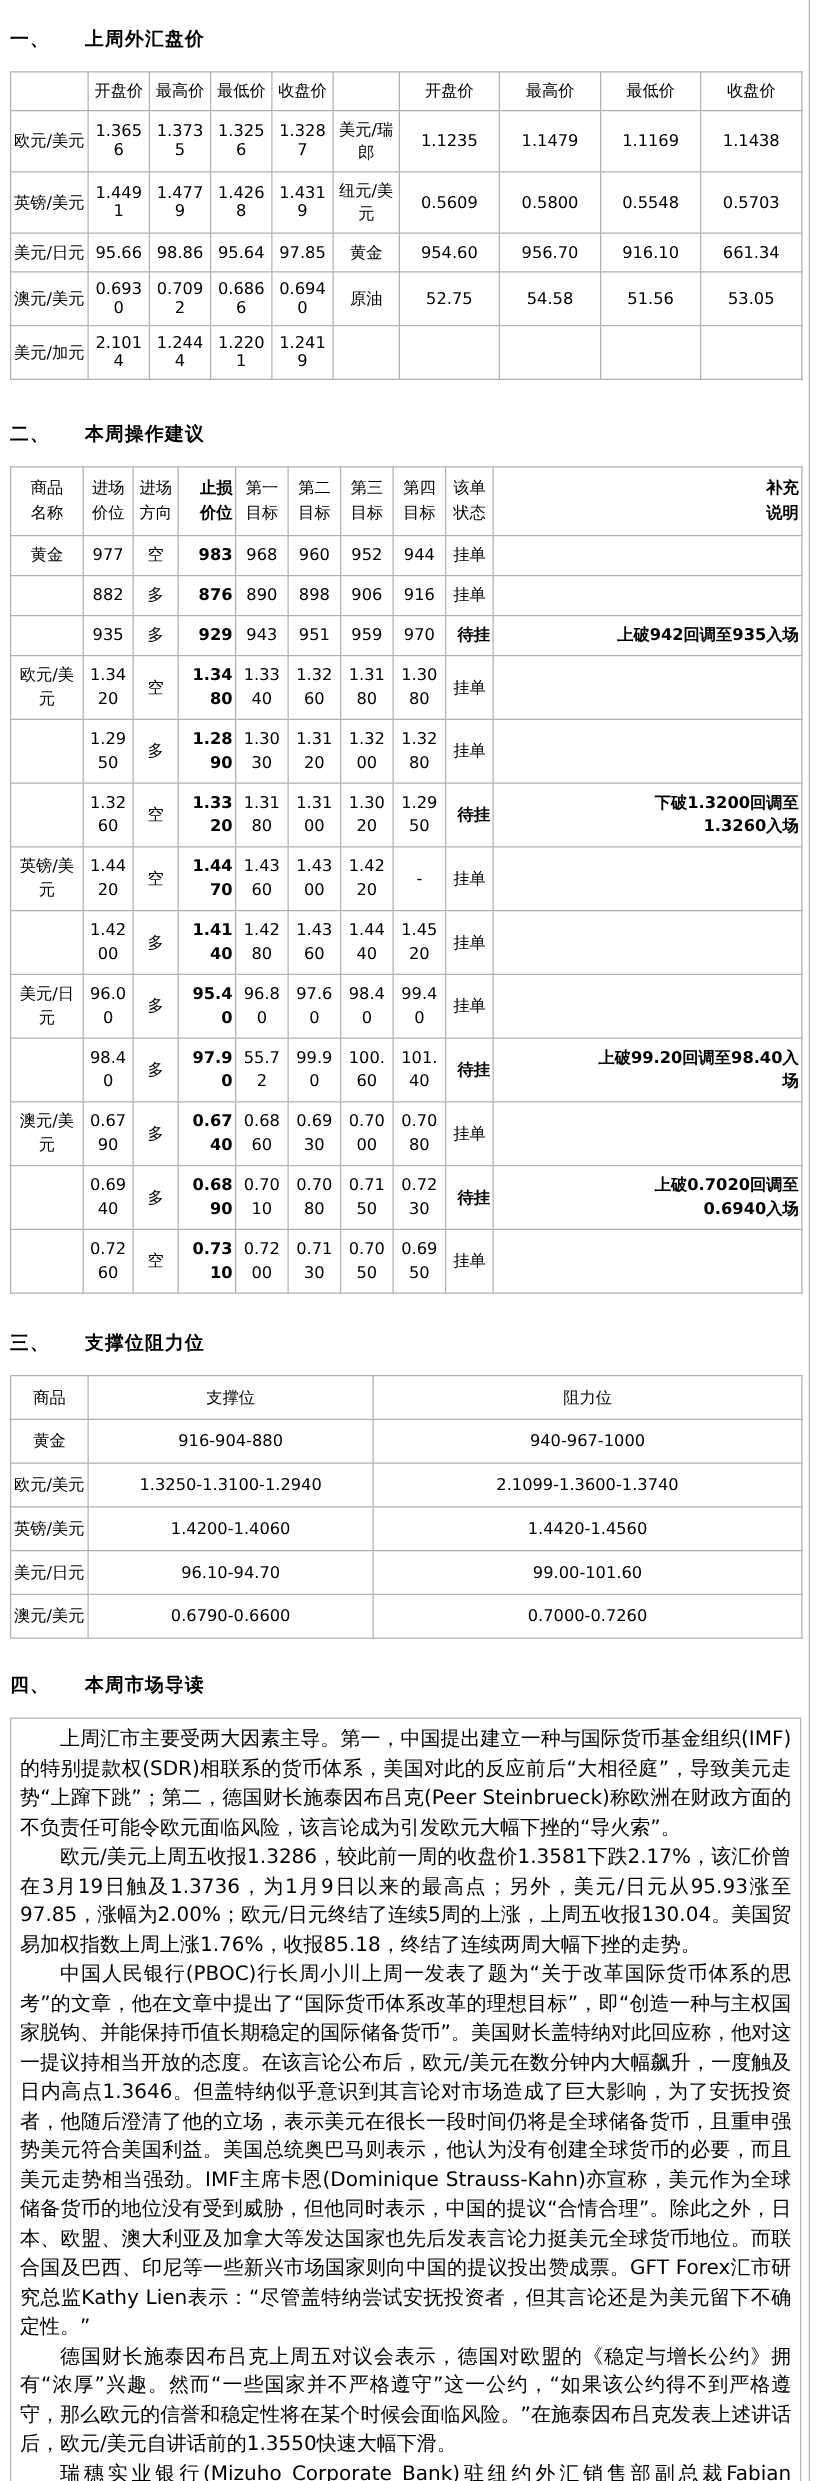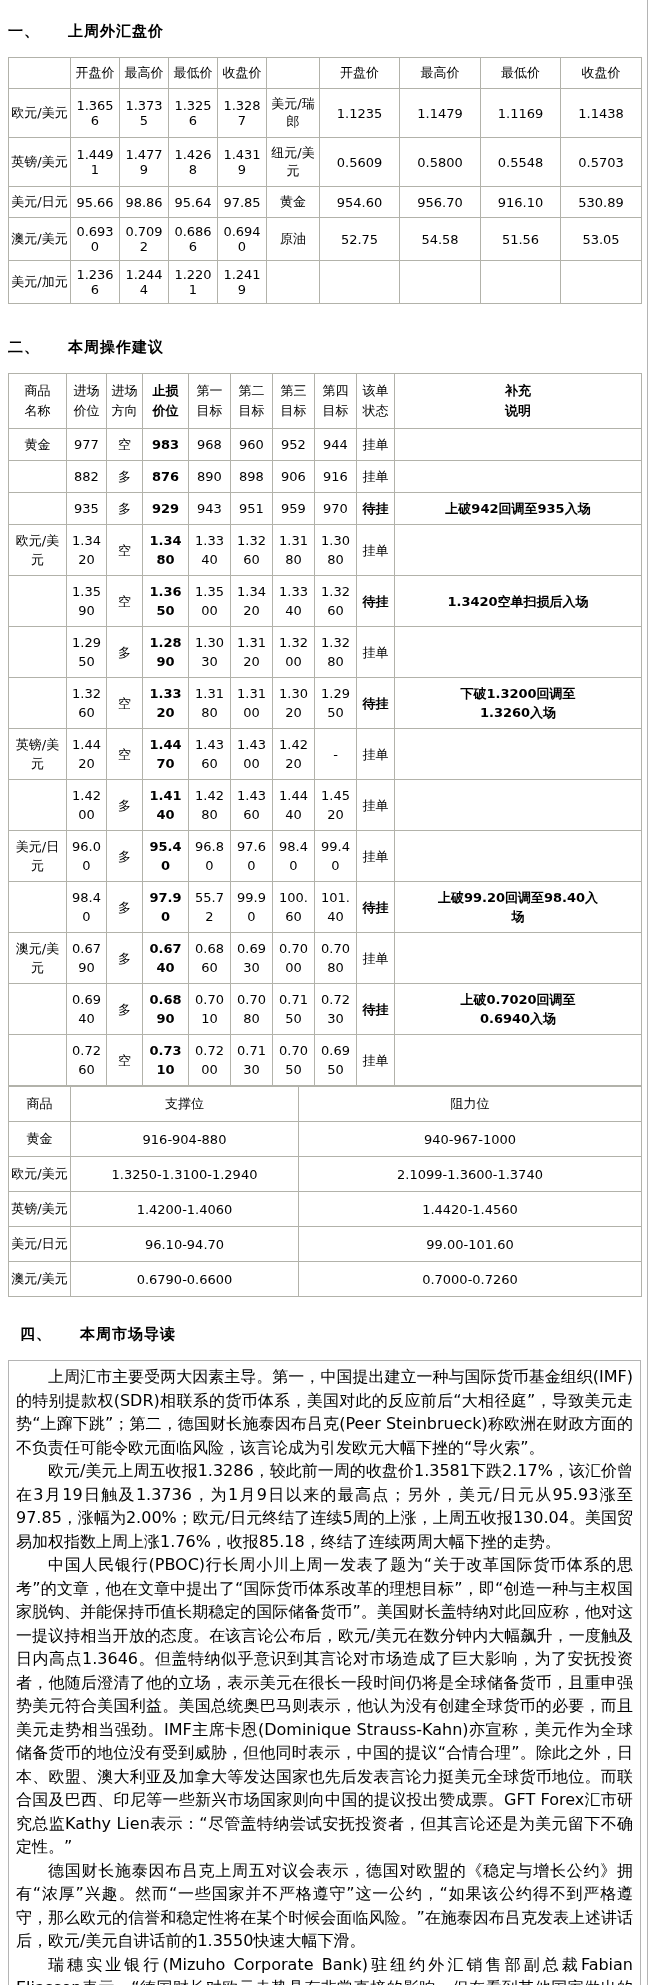--- a/index.html
+++ b/index.html
@@ -5,28 +5,28 @@
   html,body{margin:0;padding:0;background:#fff;color:#000;
     font-family:"DejaVu Sans","Liberation Sans",sans-serif;}
   .page{width:648px;min-height:1985px;border-right:1px solid #b4b4b4;box-sizing:border-box;
     padding:2px 4px 24px 8px;}
   .heading{font-weight:bold;font-size:15px;margin:20px 0 16px 0;letter-spacing:1px;}
   .heading .hnum{margin-right:28px;}
   table{border-collapse:collapse;table-layout:fixed;width:633px;font-size:13px;}
   th,td{border:1px solid #b2b2aa;text-align:center;vertical-align:middle;
     padding:5px 2px;white-space:pre-line;word-break:break-all;overflow:hidden;}
   th{font-weight:normal;}
-  .b{font-weight:bold;}
+  .b{font-weight:bold;text-align:right;}
   .tbl1 th,.tbl1 td{padding:6px 2px;}
   .tbl2 th{padding:7px 2px;line-height:20px;}
   .tbl2 td{padding:6px 2px;line-height:19px;}
   .tbl3 th,.tbl3 td{padding:8px 2px;}
   .gap2{margin-top:34px;}
   .gap3{margin-top:30px;}
-  .gap4{margin-top:28px;margin-left:12px;}
+  .gap4{margin-top:28px;}
   .textbox{border:1px solid #b4b4b4;width:617px;margin-top:10px;padding:4px 7px 8px 7px;}
   .textbox p{margin:0;text-indent:2em;font-size:16px;line-height:23.5px;text-align:justify;}
 </style>
 </head>
 <body>
 
 <div class="page">
 
   <div class="heading">
     <span class="hnum">一、</span><span>上周外汇盘价</span>
@@ -87,37 +87,37 @@
         <tr>
           <td>美元/日元</td>
           <td>95.66</td>
           <td>98.86</td>
           <td>95.64</td>
           <td>97.85</td>
           <td>黄金</td>
           <td>954.60</td>
           <td>956.70</td>
           <td>916.10</td>
-          <td>530.89</td>
+          <td>661.34</td>
         </tr>
         <tr>
           <td>澳元/美元</td>
           <td>0.6930</td>
           <td>0.7092</td>
           <td>0.6866</td>
           <td>0.6940</td>
           <td>原油</td>
           <td>52.75</td>
           <td>54.58</td>
           <td>51.56</td>
           <td>53.05</td>
         </tr>
         <tr>
           <td>美元/加元</td>
-          <td>1.2366</td>
+          <td>2.1014</td>
           <td>1.2444</td>
           <td>1.2201</td>
           <td>1.2419</td>
           <td></td>
           <td></td>
           <td></td>
           <td></td>
           <td></td>
         </tr>
       </tbody>
@@ -208,32 +208,20 @@
           <td class="b">1.3480</td>
           <td>1.3340</td>
           <td>1.3260</td>
           <td>1.3180</td>
           <td>1.3080</td>
           <td>挂单</td>
           <td></td>
         </tr>
         <tr>
           <td></td>
-          <td>1.3590</td>
-          <td>空</td>
-          <td class="b">1.3650</td>
-          <td>1.3500</td>
-          <td>1.3420</td>
-          <td>1.3340</td>
-          <td>1.3260</td>
-          <td class="b">待挂</td>
-          <td class="b">1.3420空单扫损后入场</td>
-        </tr>
-        <tr>
-          <td></td>
           <td>1.2950</td>
           <td>多</td>
           <td class="b">1.2890</td>
           <td>1.3030</td>
           <td>1.3120</td>
           <td>1.3200</td>
           <td>1.3280</td>
           <td>挂单</td>
           <td></td>
         </tr>
@@ -332,20 +320,23 @@
           <td>0.7200</td>
           <td>0.7130</td>
           <td>0.7050</td>
           <td>0.6950</td>
           <td>挂单</td>
           <td></td>
         </tr>
       </tbody>
   </table>
 
+  <div class="heading gap3">
+    <span class="hnum">三、</span><span>支撑位阻力位</span>
+  </div>
 
   <table class="tbl3">
     <colgroup>
       <col style="width:62px">
         <col style="width:228px">
         <col style="width:343px">
     </colgroup>
     <thead>
       <tr>
           <th>商品</th>

